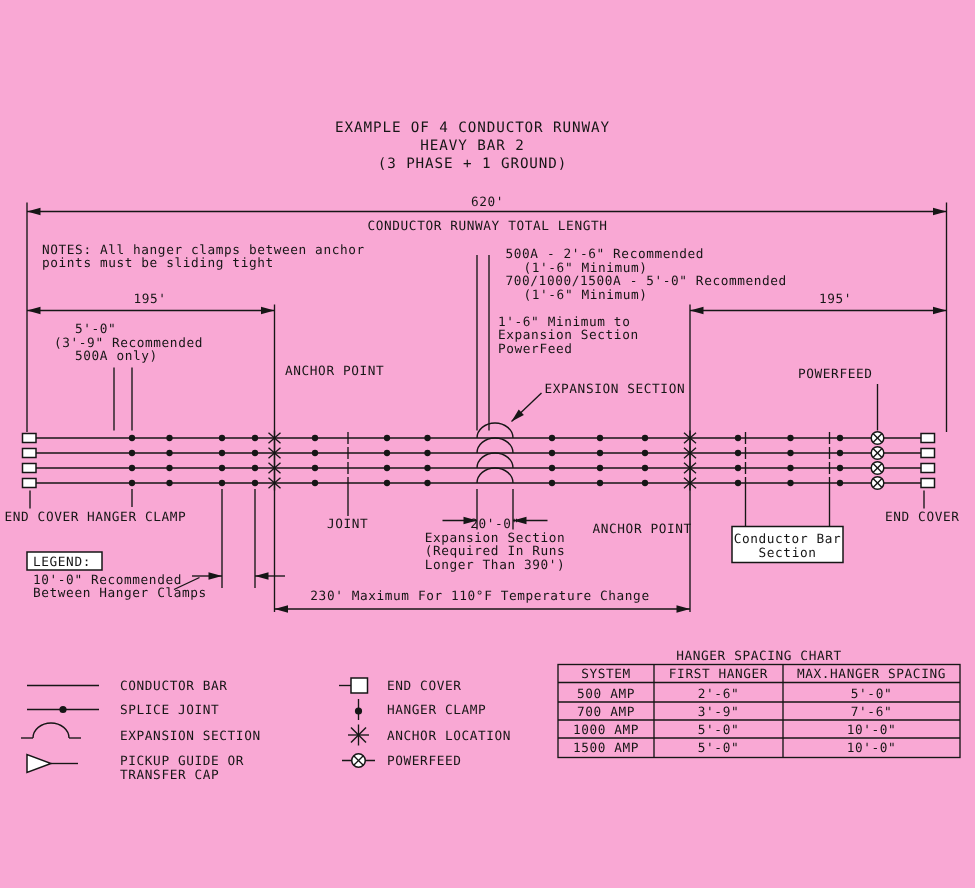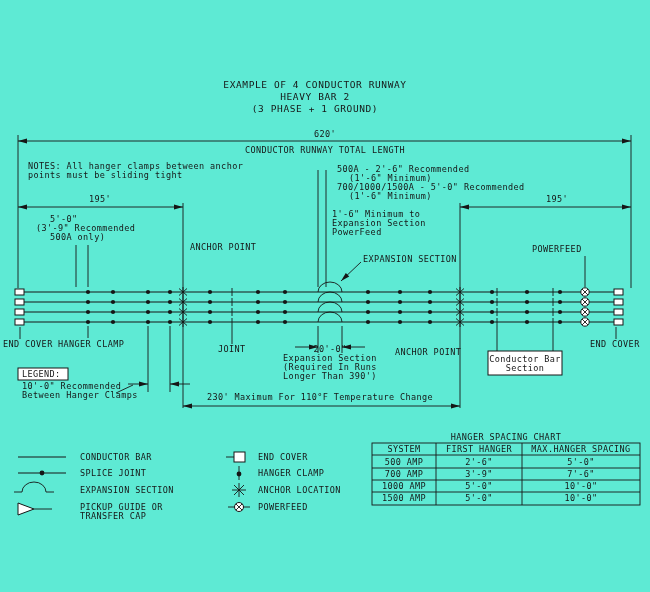--- a/index.html
+++ b/index.html
@@ -1,16 +1,16 @@
 <!DOCTYPE html>
 <html><head>
 <meta charset="utf-8">
 <style>
   html,body{margin:0;padding:0;background:#ffffff;}
-  .sheet{position:relative;width:650px;height:592px;background:#5eead4;overflow:hidden;}
+  .sheet{position:relative;width:650px;height:592px;background:#f9a8d4;overflow:hidden;}
   svg{display:block;}
   .ln{stroke:#161616;stroke-width:1.1;fill:none;}
   .thin{stroke:#161616;stroke-width:0.9;fill:none;}
   .dot{fill:#161616;stroke:none;}
   .wbox{fill:#ffffff;stroke:#161616;stroke-width:1;}
   text{fill:#161616;font-family:"DejaVu Sans Mono","Liberation Mono",monospace;}
   .t{font-size:8.5px;letter-spacing:0.4px;}
   .tt{font-size:9.5px;letter-spacing:0.6px;}
   .mid{text-anchor:middle;}
 </style>

